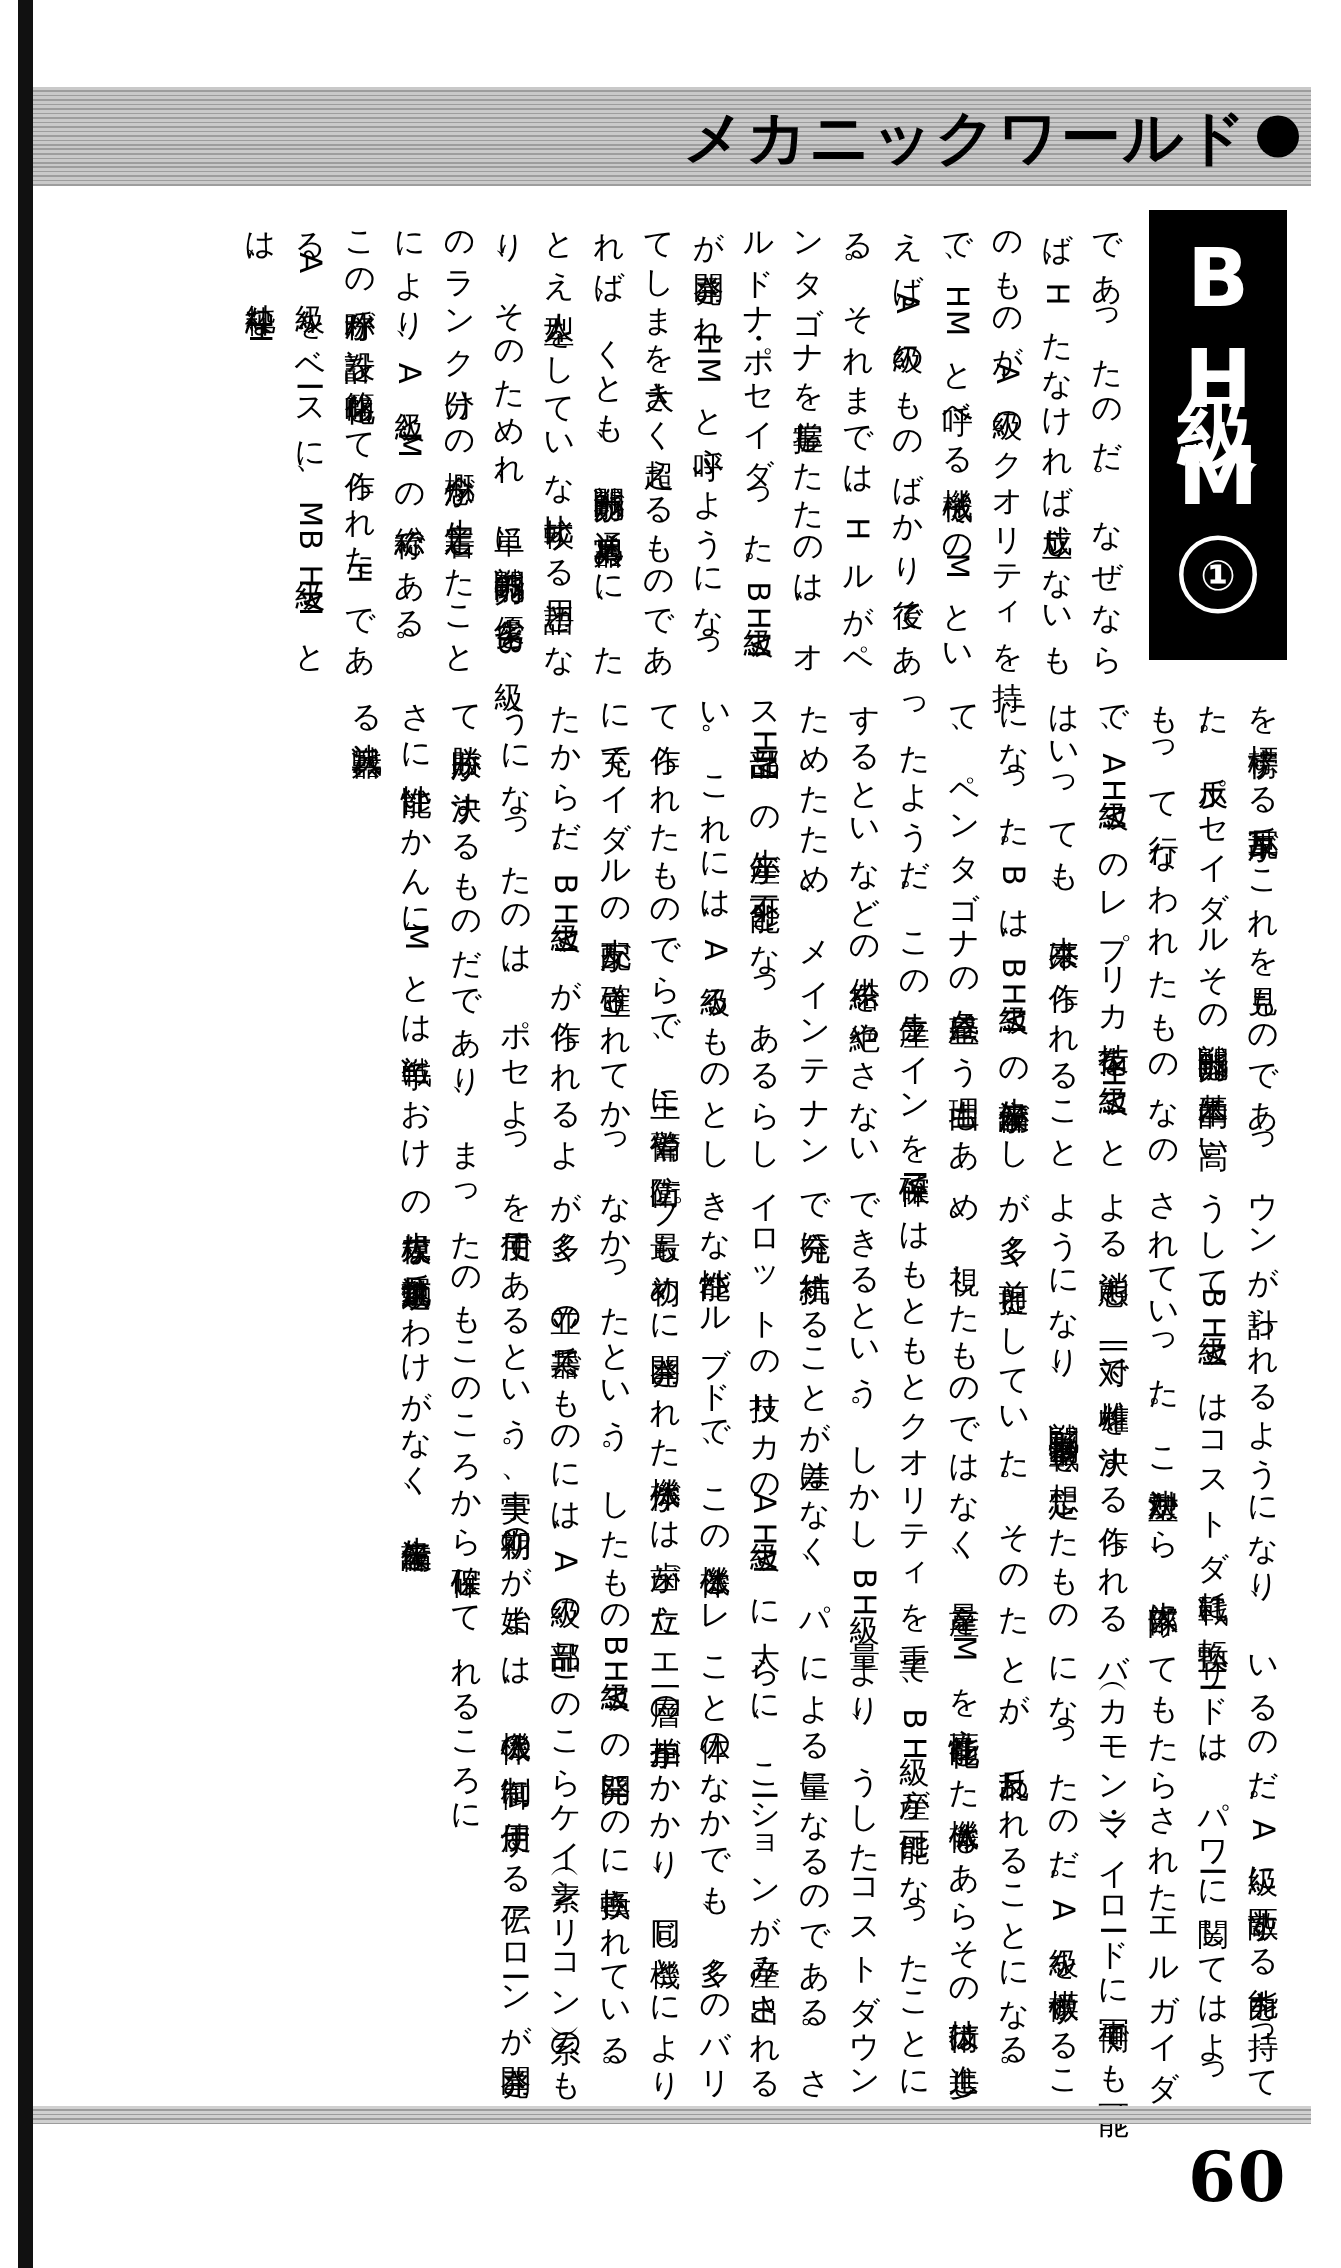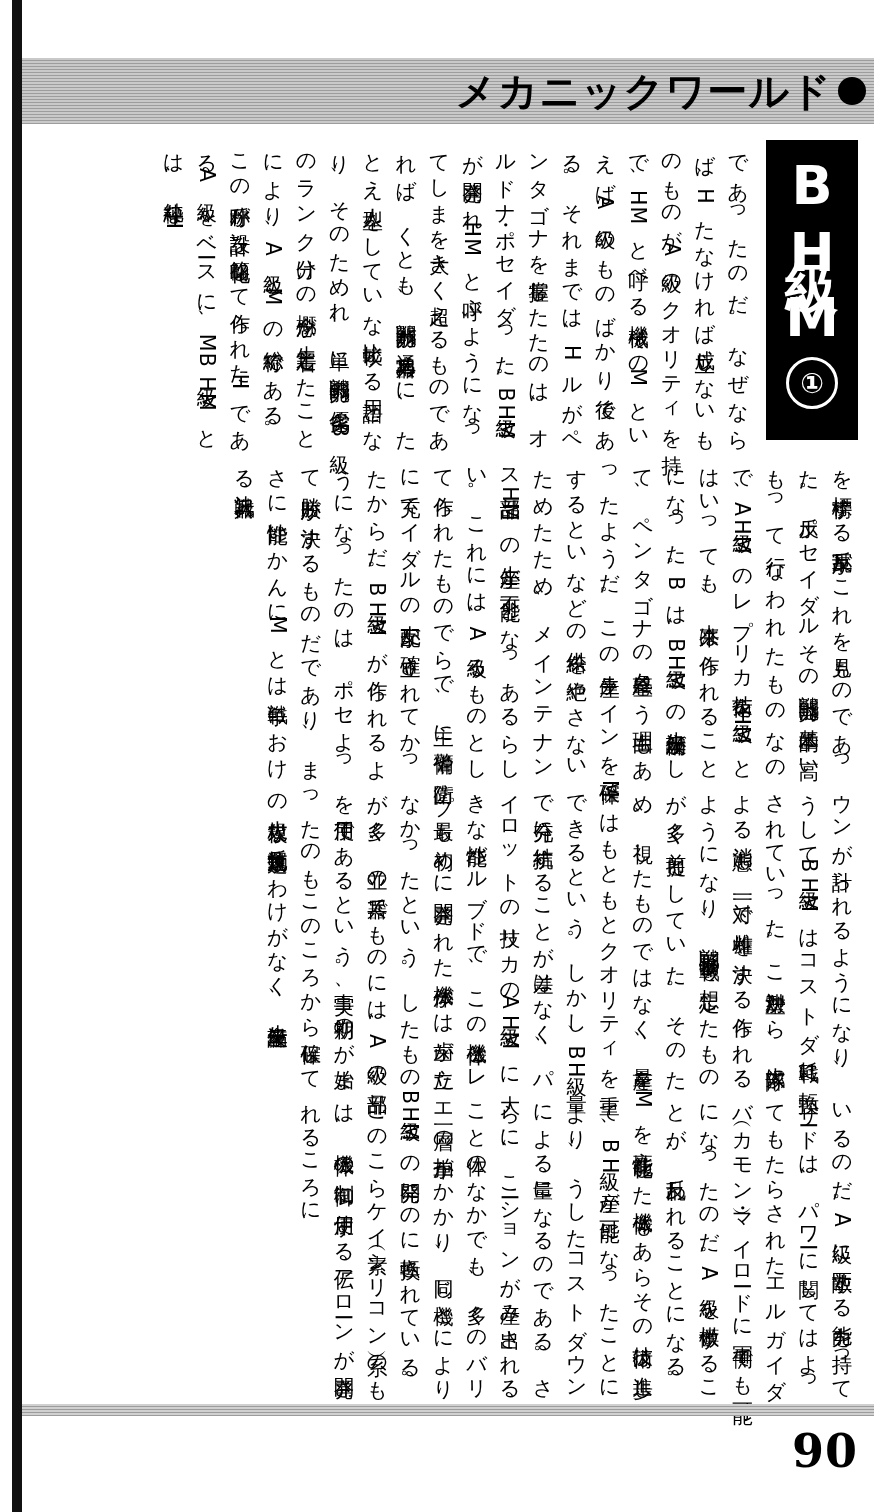--- a/index.html
+++ b/index.html
@@ -203,15 +203,15 @@
     <div class="vtext">B級HM</div>
     <div class="num">①</div>
   </div>
 
   <div class="text-block" id="block-r1">であったのだ。なぜならば、Hたなければ成立しないものものがA級のクオリティを持で、HMと呼べる機械そのMといえばA級のものばかり後である。それまでは、Hルがペンタゴナを掌握したたのは、オルドナ・ポセイダった。B級HMが開発されHMと呼ぶようになってしまを大きく超えるものであれば、くとも、戦闘能力が通常兵器めに、たとえ人型をしていな比較する用語となり、そのためれ、単に戦闘能力の優劣をB級のランク分けの概念が生定着したことにより、A級とMの総称である。この呼称が設計を簡略化して作られたHであるA級をベースに、MB級HMとは、純粋なH</div>
   <div class="text-block" id="block-r2">を標榜する反乱軍がこれを見ものであった。反ポセイダルその戦闘能力は基本的に高いもって行なわれたものなので、A級HMのレプリカ技術を級HMとはいっても、本来は作られることになった。Bは、B級HMの生産設備がして、ペンタゴナの各惑星にう理由もあったようだ。この生産ラインを確保するといなどの供給を絶やさないためたため、メインテナンス部品HMの生産が不可能となっあるらしい。これには、A級るものとして作られたものでらで、主に警備や防衛に充てイダルの支配が確立されてかったからだ。B級HMが作られるようになったのは、ポセよって勝敗が決するものだであり、まさに性能いかんにMとは戦争における決戦兵器</div>
   <div class="text-block" id="block-r3">ウンが計られるようになり、うしてB級HMはコストダ耗戦に転換されていった。こ対決型から、大部隊による消態も、一対一で雌雄を決する作られるようになり、戦闘形物量戦を想定したものが多く前提としていた。そのため、視したものではなく、量産をMはもともとクオリティを重できるという。しかし、B級H量で充分に結抗することが差はなく、パイロットの技リカのA級HMに大きな性能バルブドで、この機体とレプ最も初めに開発された機体がは歯が立たなかったという。したものが多く、並の兵器でものには、A級の部品を使用であるという。事実、初期のが始まったのもこのころから確保しての大規模な反抗運動逃すわけがなく、生産設備を</div>
   <div class="text-block" id="block-r4">いるのだ。A級に匹敵する能力を持ってザードは、パワーに関してはよってもたらされたエルガイダバ（カモン）・マイロードに軍側でも可能になったのだ。A級を模倣することが、反乱われることになる。Mを高性能化した機体もあらその技術は進歩して、B級H産が可能になったことにより、うしたコストダウンによる量になるのである。さらに、こーションが産み出されること体のなかでも、多くのバリエ一層の拍車がかかり、同じ機とによりB級HMの開発にのに転換されている。このこらケイ素（シリコン）系のもは、機体の制御に使用する伝アローンが開発されるころに</div>
 
   <div class="footer-band"></div>
-  <div class="page-number">90</div>
+  <div class="page-number">60</div>
 
 </div>
 
 </body></html>

